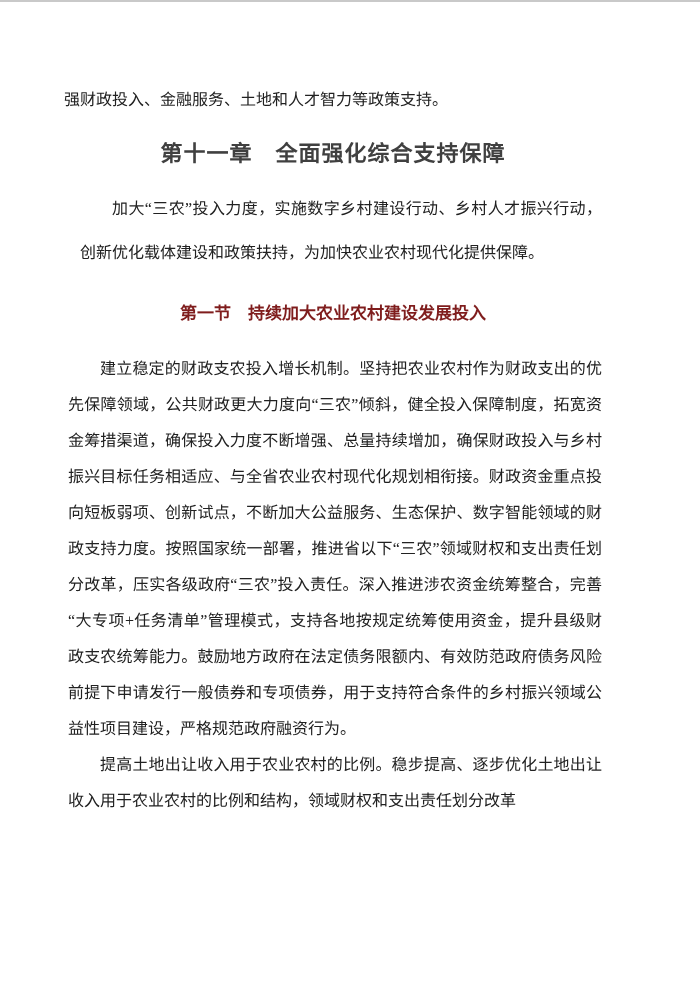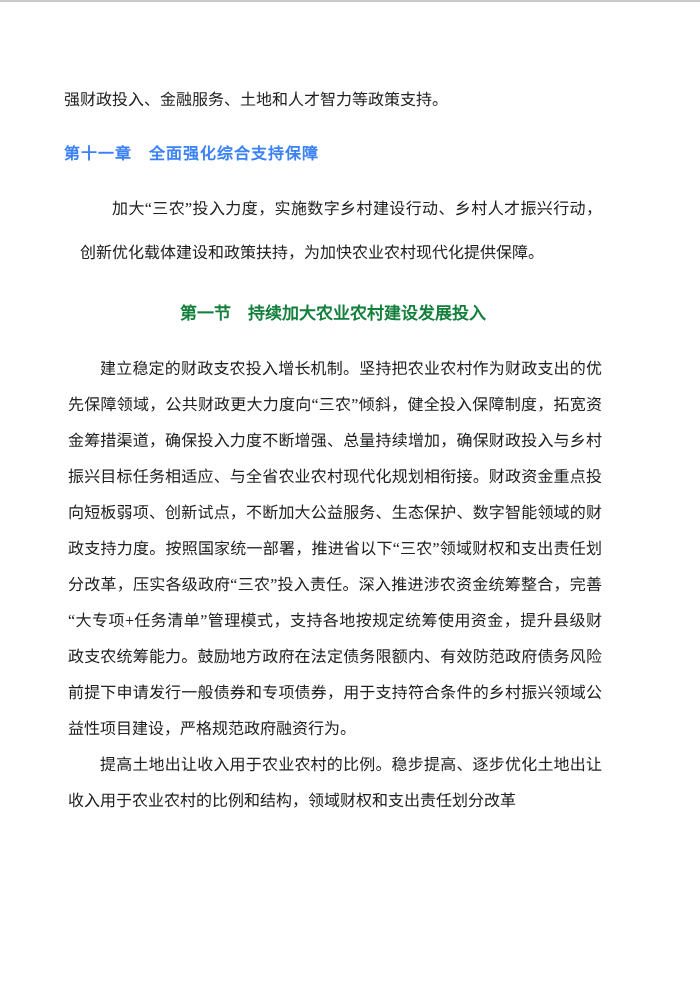--- a/index.html
+++ b/index.html
@@ -22,38 +22,39 @@
   }
   .continuation {
     margin: 0;
     line-height: 36px;
     text-align: justify;
   }
   .chapter-heading {
     margin: 21px 0 0 0;
     font-family: "Liberation Sans", "DejaVu Sans", sans-serif;
     font-weight: 700;
-    font-size: 16px;
+    font-size: 22px;
     line-height: 30px;
-    color: #3b82f6;
+    text-align: center;
+    color: #404040;
     letter-spacing: 1px;
   }
   .intro-paragraph {
     margin: 18px 0 0 16px;
     line-height: 44px;
     text-indent: 2em;
     text-align: justify;
   }
   .section-heading {
     margin: 26px 0 0 0;
     font-weight: 700;
     font-size: 17px;
     line-height: 26px;
     text-align: center;
-    color: #15803d;
+    color: #7f1d1d;
   }
   .body-paragraph {
     margin: 24px 0 0 4px;
     line-height: 36px;
     text-indent: 2em;
     text-align: justify;
   }
   .body-paragraph + .body-paragraph {
     margin-top: 0;
   }

